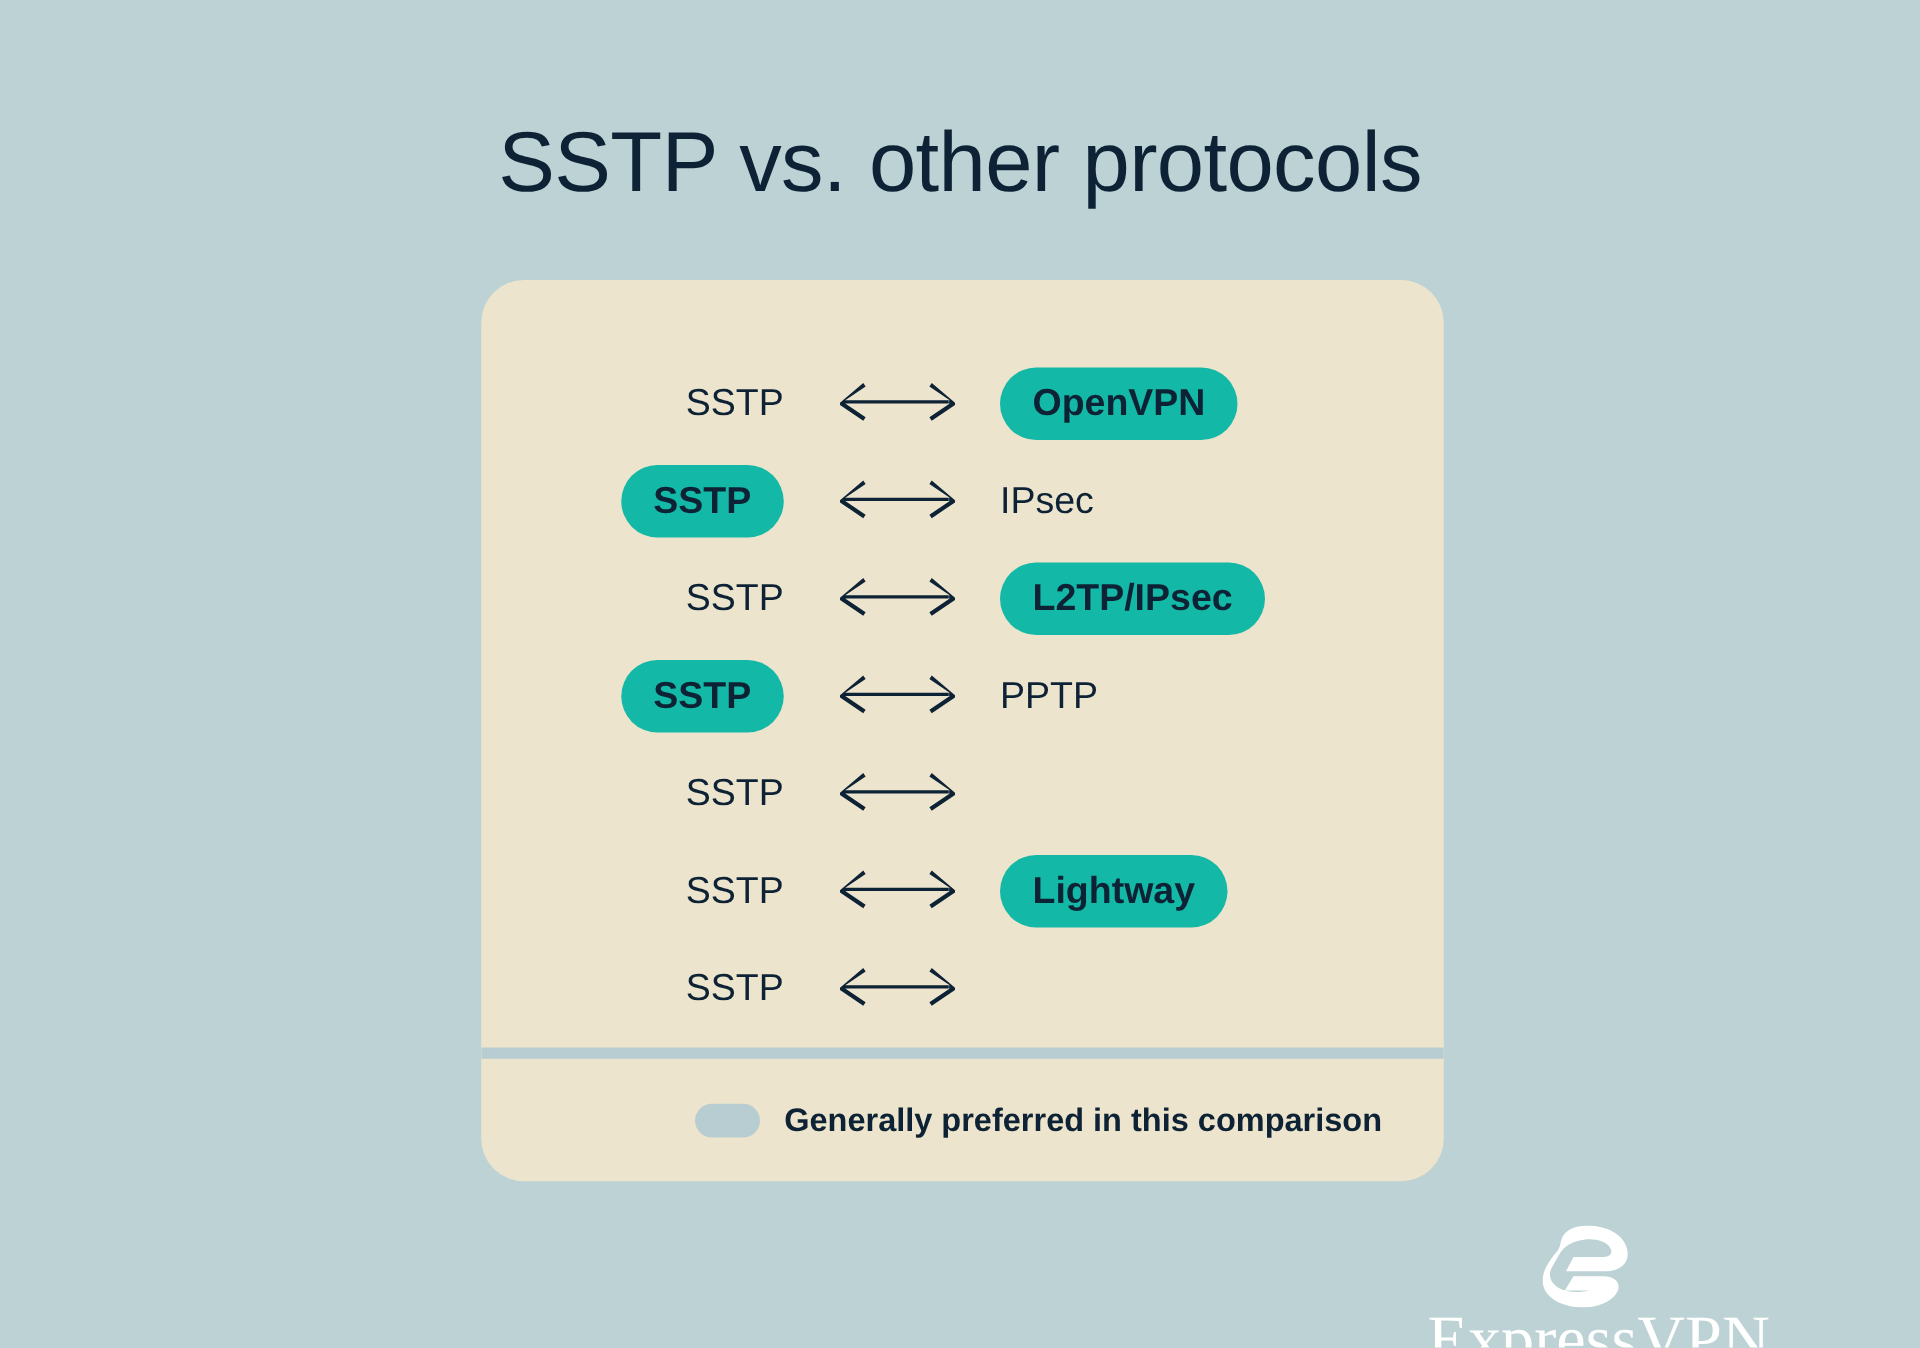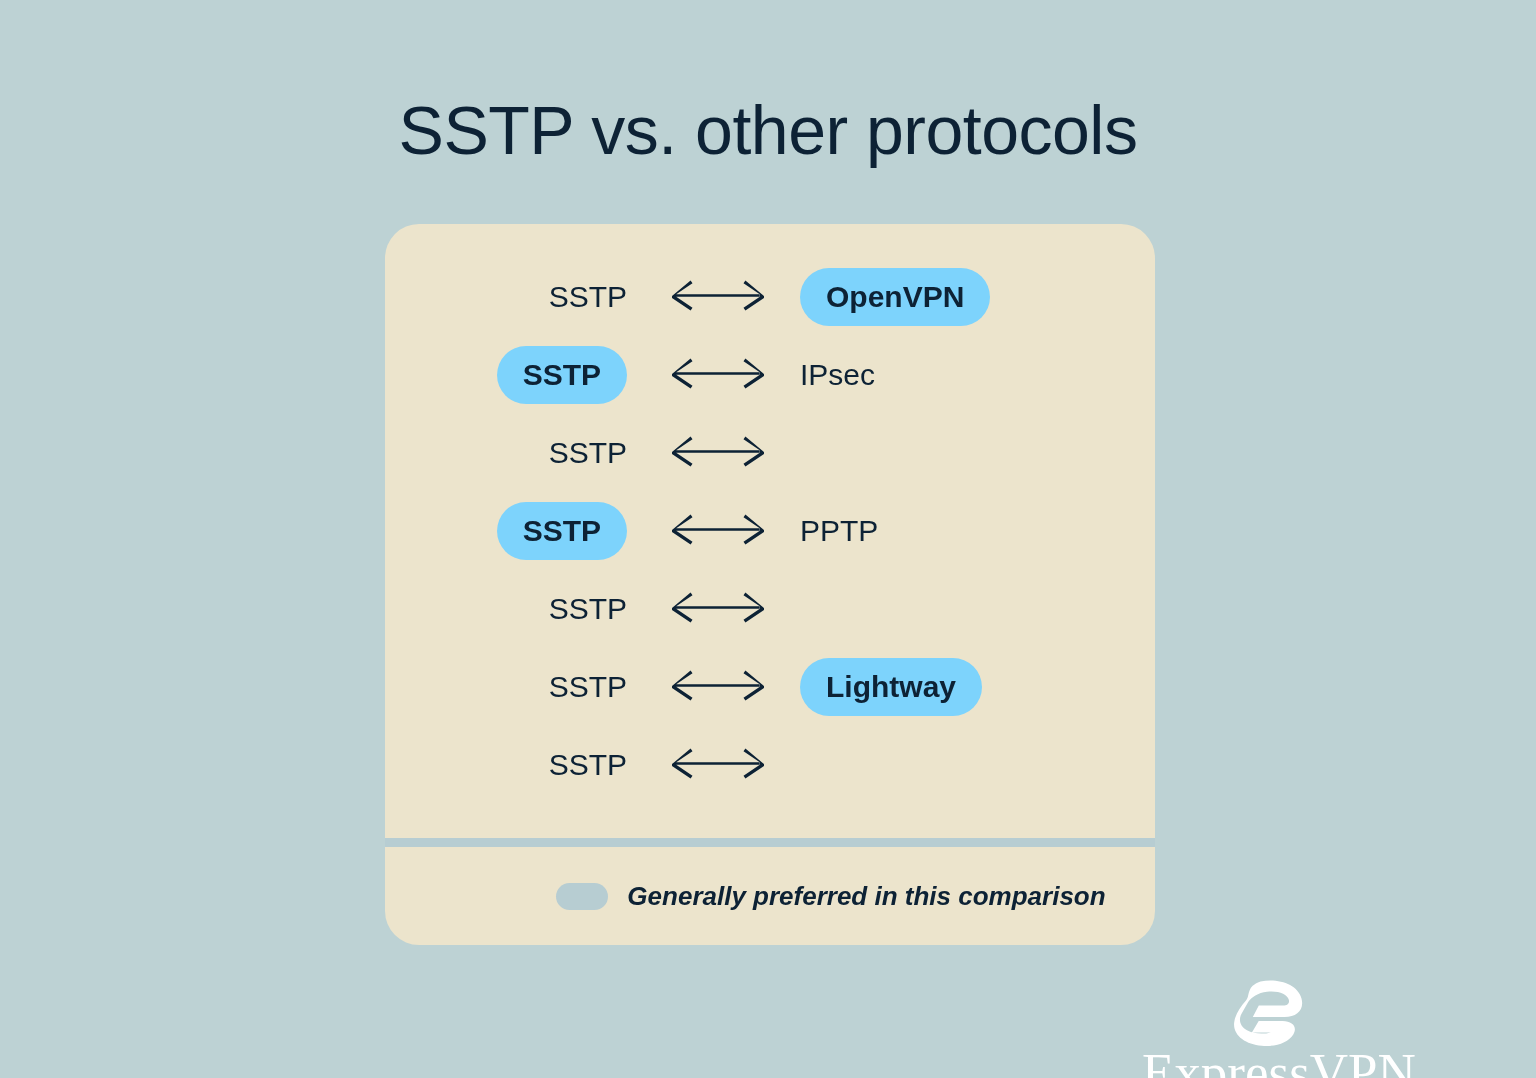--- a/index.html
+++ b/index.html
@@ -39,21 +39,21 @@
     background: #ece4cc;
     border-radius: 34px;
     overflow: hidden;
   }
 
   .rows {
     position: absolute;
     left: 0;
     top: 0;
     width: 630px;
-    padding-top: 34px;
+    padding-top: 60px;
     box-sizing: border-box;
   }
 
   .row {
     display: flex;
     align-items: center;
     height: 78px;
   }
 
   .cell-left {
@@ -84,21 +84,21 @@
     color: #0d2235;
     line-height: 1;
     padding: 14px 0;
     white-space: nowrap;
   }
   .chip.plain {
     font-weight: normal;
   }
   .chip.pill {
     font-weight: bold;
-    background: #7dd3fc;
+    background: #14b8a6;
     border-radius: 999px;
     padding: 14px 26px;
   }
 
   
   .arrow-icon {
     display: block;
     width: 92px;
     height: 34px;
   }
@@ -116,21 +116,20 @@
   
   .legend {
     position: absolute;
     left: 0;
     top: 623px;
     width: 892px;
     height: 98px;
     display: flex;
     align-items: center;
     justify-content: center;
-    font-style: italic;
   }
   .legend-swatch {
     width: 52px;
     height: 27px;
     background: #b7cdd2;
     border-radius: 999px;
     margin-right: 19px;
     flex: none;
   }
   .legend-label {
@@ -199,20 +198,23 @@
       </div>
       <div class="row">
         <div class="cell-left">
           <span class="chip plain">SSTP</span>
         </div>
         <div class="cell-arrow">
           <svg class="arrow-icon" viewBox="0 0 92 34">
             <path fill="#0d2235" d="M20.5 3.2 4.2 14.2h83.1v2.6H4.2L20.5 27.8l-1.9 2.8L0 17.9v-1.8L18.6 0.4ZM71.5 3.2 87.8 14.2h-0.8v2.6h0.8L71.5 27.8l1.9 2.8L92 17.9v-1.8L73.4 0.4Z"></path>
           </svg>
         </div>
+        <div class="cell-right">
+          <span class="chip pill">L2TP/IPsec</span>
+        </div>
       </div>
       <div class="row">
         <div class="cell-left">
           <span class="chip pill">SSTP</span>
         </div>
         <div class="cell-arrow">
           <svg class="arrow-icon" viewBox="0 0 92 34">
             <path fill="#0d2235" d="M20.5 3.2 4.2 14.2h83.1v2.6H4.2L20.5 27.8l-1.9 2.8L0 17.9v-1.8L18.6 0.4ZM71.5 3.2 87.8 14.2h-0.8v2.6h0.8L71.5 27.8l1.9 2.8L92 17.9v-1.8L73.4 0.4Z"></path>
           </svg>
         </div>

